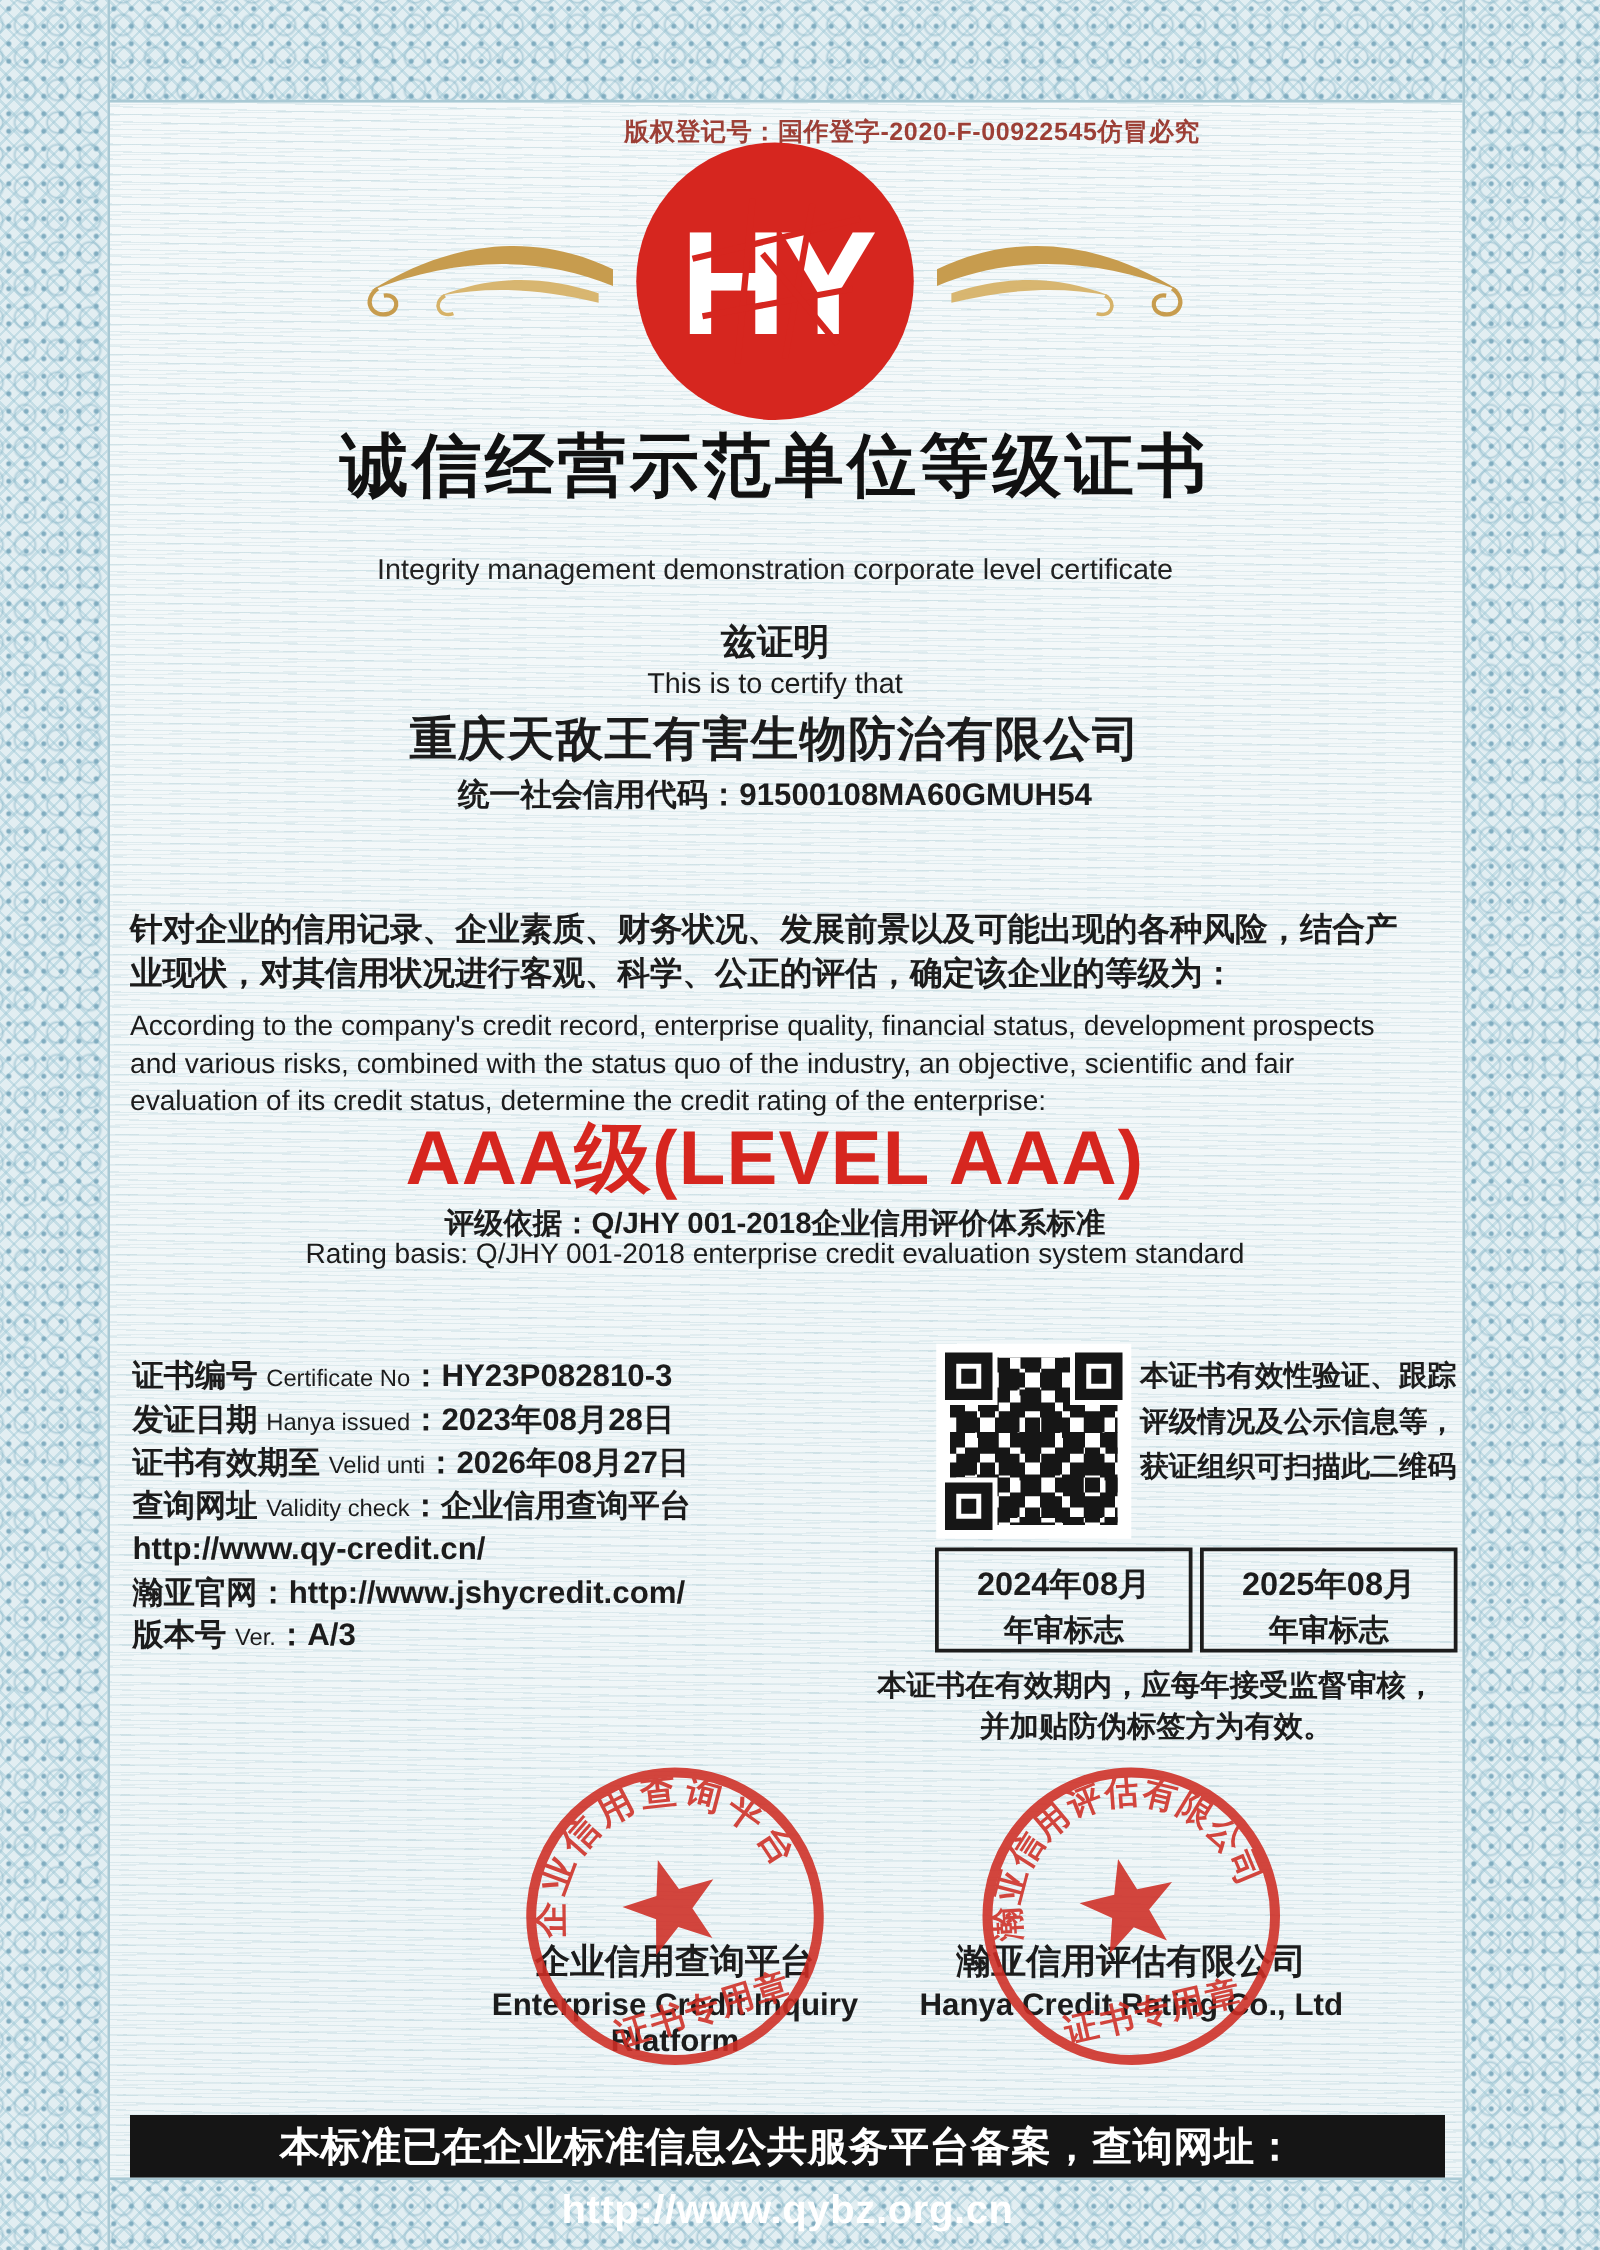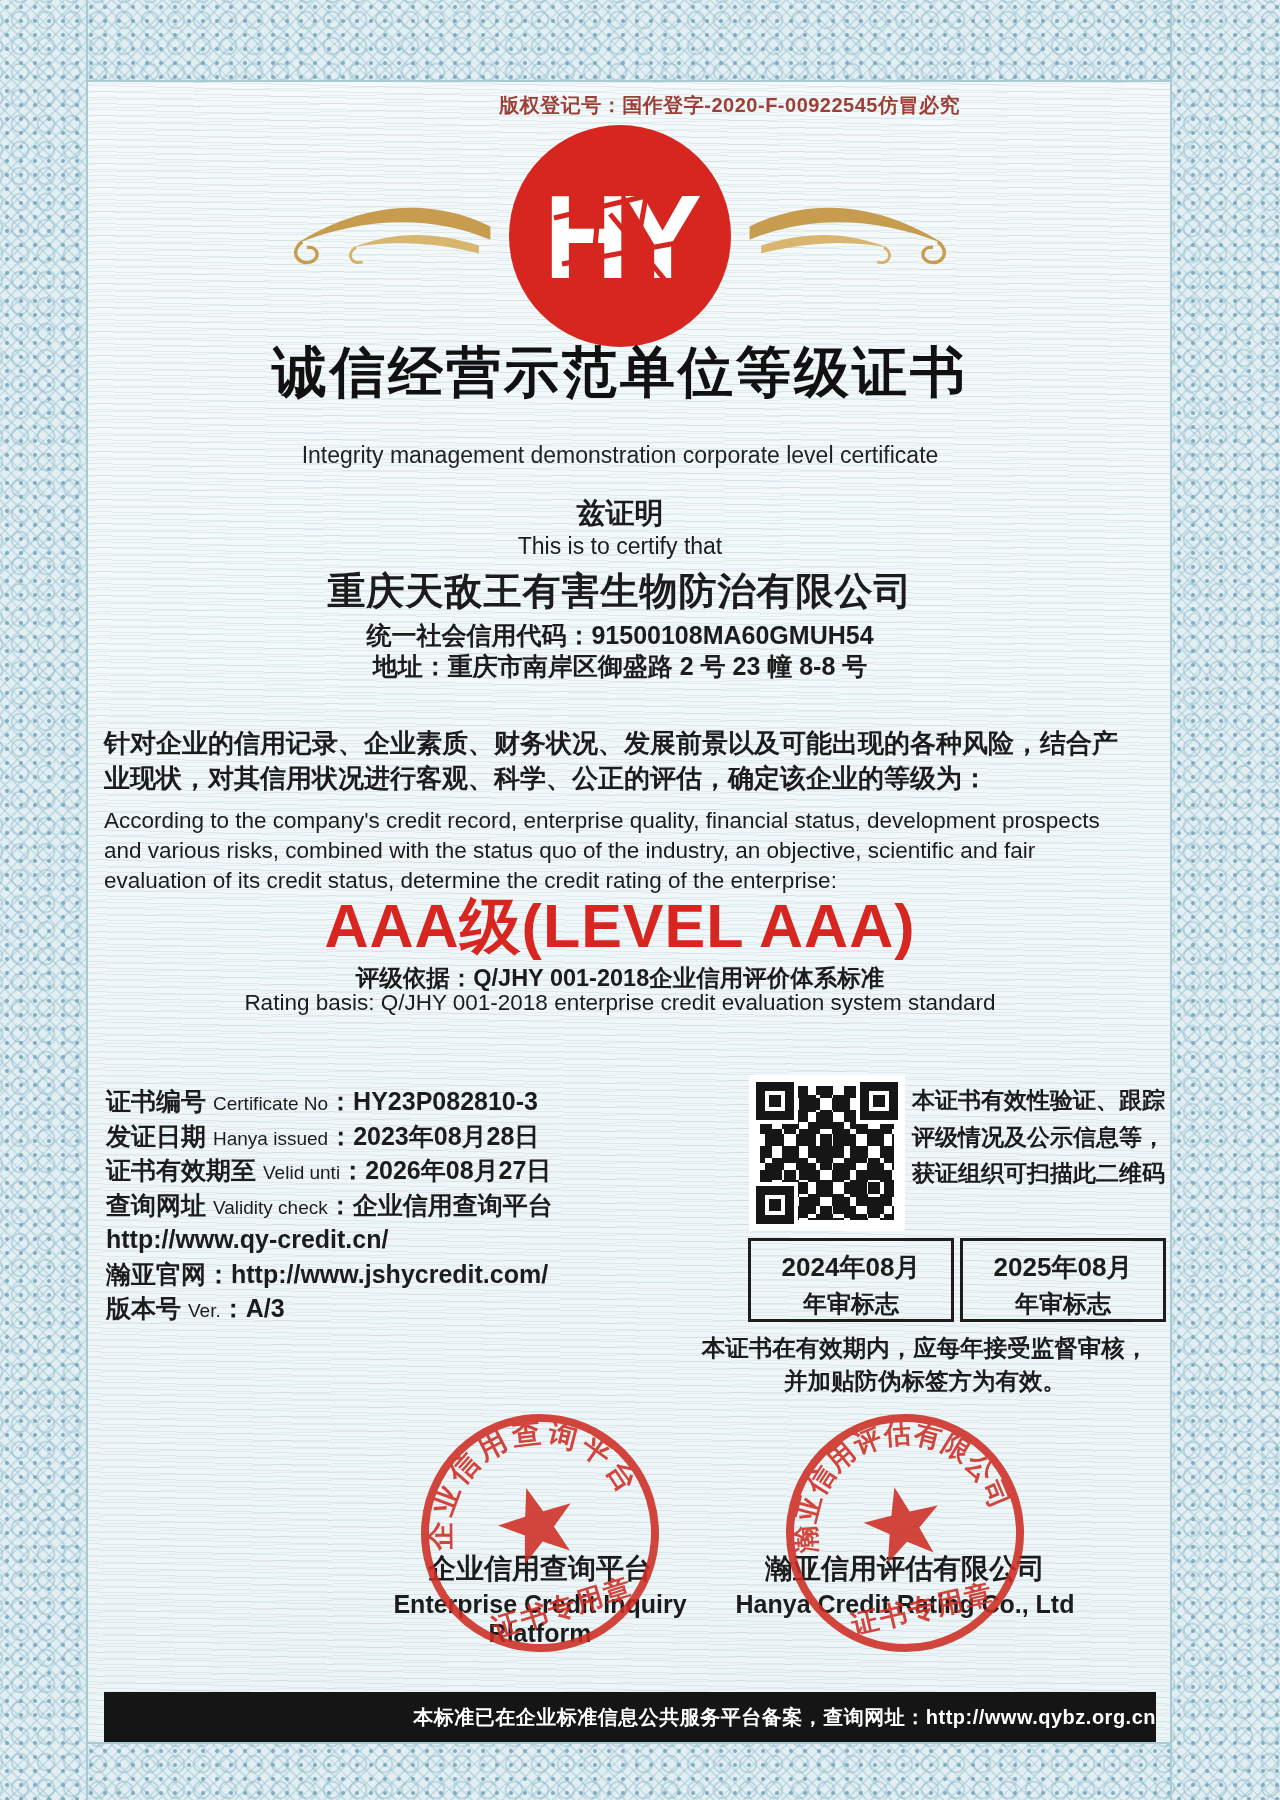--- a/index.html
+++ b/index.html
@@ -23,21 +23,21 @@
   .b-bottom{left:0;bottom:0;right:0;height:56px;border-top:2px solid #a9c9d4;}
   .b-left{left:0;top:0;bottom:0;width:86px;border-right:2px solid #a9c9d4;}
   .b-right{right:0;top:0;bottom:0;width:108px;border-left:2px solid #a9c9d4;}
 
   .content{position:absolute;left:90px;top:0;width:1060px;height:1800px;}
   .abs{position:absolute;margin:0;}
   .ctr{width:100%;text-align:center;}
 
   .copyright{top:92px;right:190px;font-size:20px;color:#9c3f36;font-weight:600;letter-spacing:.5px;}
 
-  .logo-row{top:122px;left:0;width:100%;display:flex;align-items:center;justify-content:center;gap:6px;}
+  .logo-row{top:111px;left:0;width:100%;display:flex;align-items:center;justify-content:center;gap:6px;}
   .flourish{width:215px;height:96px;flex:0 0 auto;}
   .flourish.r{transform:scaleX(-1);}
   .logo-circle{flex:0 0 auto;}
 
   .title-zh{top:336px;font-size:55px;font-weight:700;letter-spacing:3px;color:#111;}
   .title-en{top:442px;font-size:23px;color:#222;}
   .certify-zh{top:494px;font-size:29px;font-weight:600;}
   .certify-en{top:533px;font-size:23px;}
   .company{top:566px;font-size:38px;font-weight:800;letter-spacing:1px;}
   .ccode{top:619px;font-size:25px;font-weight:600;}
@@ -79,21 +79,21 @@
   .annual-note{top:1332px;left:545px;width:580px;text-align:center;font-size:23.5px;font-weight:600;line-height:33px;}
 
   .stamp-col{position:absolute;top:1402px;width:380px;height:280px;}
   .sc-left{left:260px;} .sc-right{left:625px;}
   .org-zh{position:absolute;top:148px;width:100%;text-align:center;font-size:28px;font-weight:800;}
   .org-en{position:absolute;top:188px;width:100%;text-align:center;font-size:25px;font-weight:600;}
   .seal-wrap{position:absolute;left:50%;top:6px;width:250px;height:250px;transform:translateX(-50%) rotate(-17deg);opacity:.88;}
   .sc-right .seal-wrap{transform:translateX(-50%) rotate(-13deg);}
 
   .footer-bar{top:1692px;left:14px;width:1052px;height:50px;background:#151515;color:#fff;
-    font-size:20px;line-height:50px;text-align:right;letter-spacing:.5px;font-weight:600;}
+    font-size:32px;line-height:50px;text-align:center;letter-spacing:.5px;font-weight:600;}
 </style>
 </head>
 <body>
 
 <div class="page">
 
   <div class="bstrip b-top"></div>
   <div class="bstrip b-bottom"></div>
   <div class="bstrip b-left"></div>
   <div class="bstrip b-right"></div>
@@ -128,21 +128,20 @@
       </svg>
     </div>
 
     <h1 class="abs ctr title-zh">诚信经营示范单位等级证书</h1>
     <p class="abs ctr title-en">Integrity management demonstration corporate level certificate</p>
     <p class="abs ctr certify-zh">兹证明</p>
     <p class="abs ctr certify-en">This is to certify that</p>
 
     <p class="abs ctr company">重庆天敌王有害生物防治有限公司</p>
     <p class="abs ctr ccode">统一社会信用代码：91500108MA60GMUH54</p>
-    <p class="abs ctr addr">地址：重庆市南岸区御盛路 2 号 23 幢 8-8 号</p>
 
     <p class="abs intro-zh">针对企业的信用记录、企业素质、财务状况、发展前景以及可能出现的各种风险，结合产业现状，对其信用状况进行客观、科学、公正的评估，确定该企业的等级为：</p>
     <p class="abs intro-en">According to the company's credit record, enterprise quality, financial status, development prospects and various risks, combined with the status quo of the industry, an objective, scientific and fair evaluation of its credit status, determine the credit rating of the enterprise:</p>
 
     <p class="abs ctr level">AAA级(LEVEL AAA)</p>
     <p class="abs ctr basis-zh">评级依据：Q/JHY 001-2018企业信用评价体系标准</p>
     <p class="abs ctr basis-en">Rating basis: Q/JHY 001-2018 enterprise credit evaluation system standard</p>
 
     <div class="abs details">
       <p class="dline"><span class="dzh">证书编号</span><span class="den">Certificate No</span><span class="dsep">：</span><span class="dval">HY23P082810-3</span></p>

